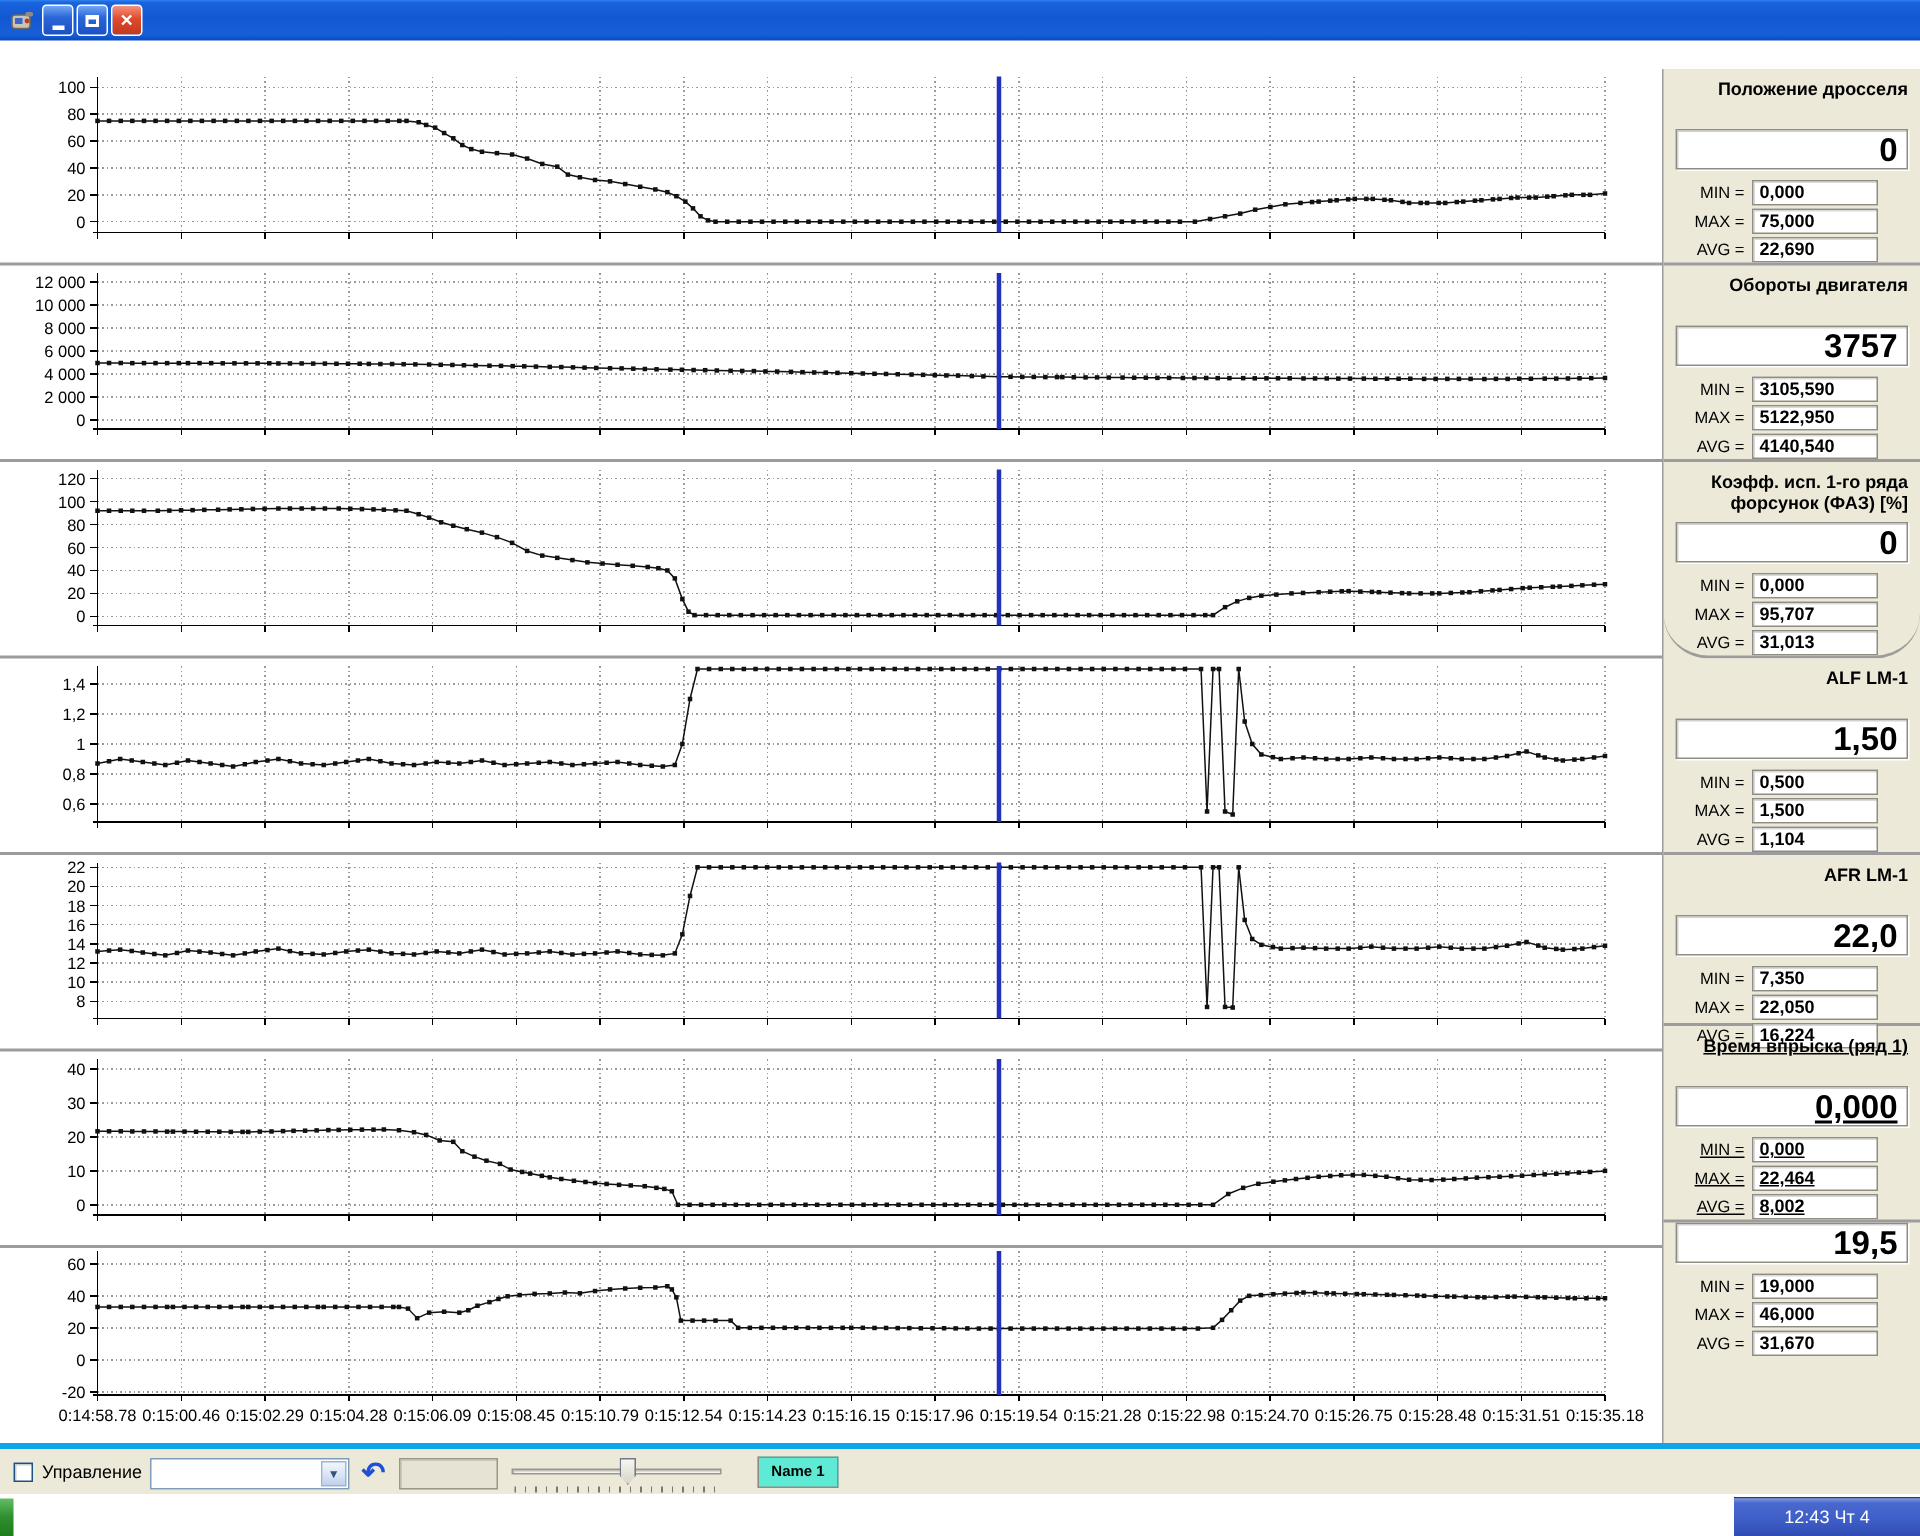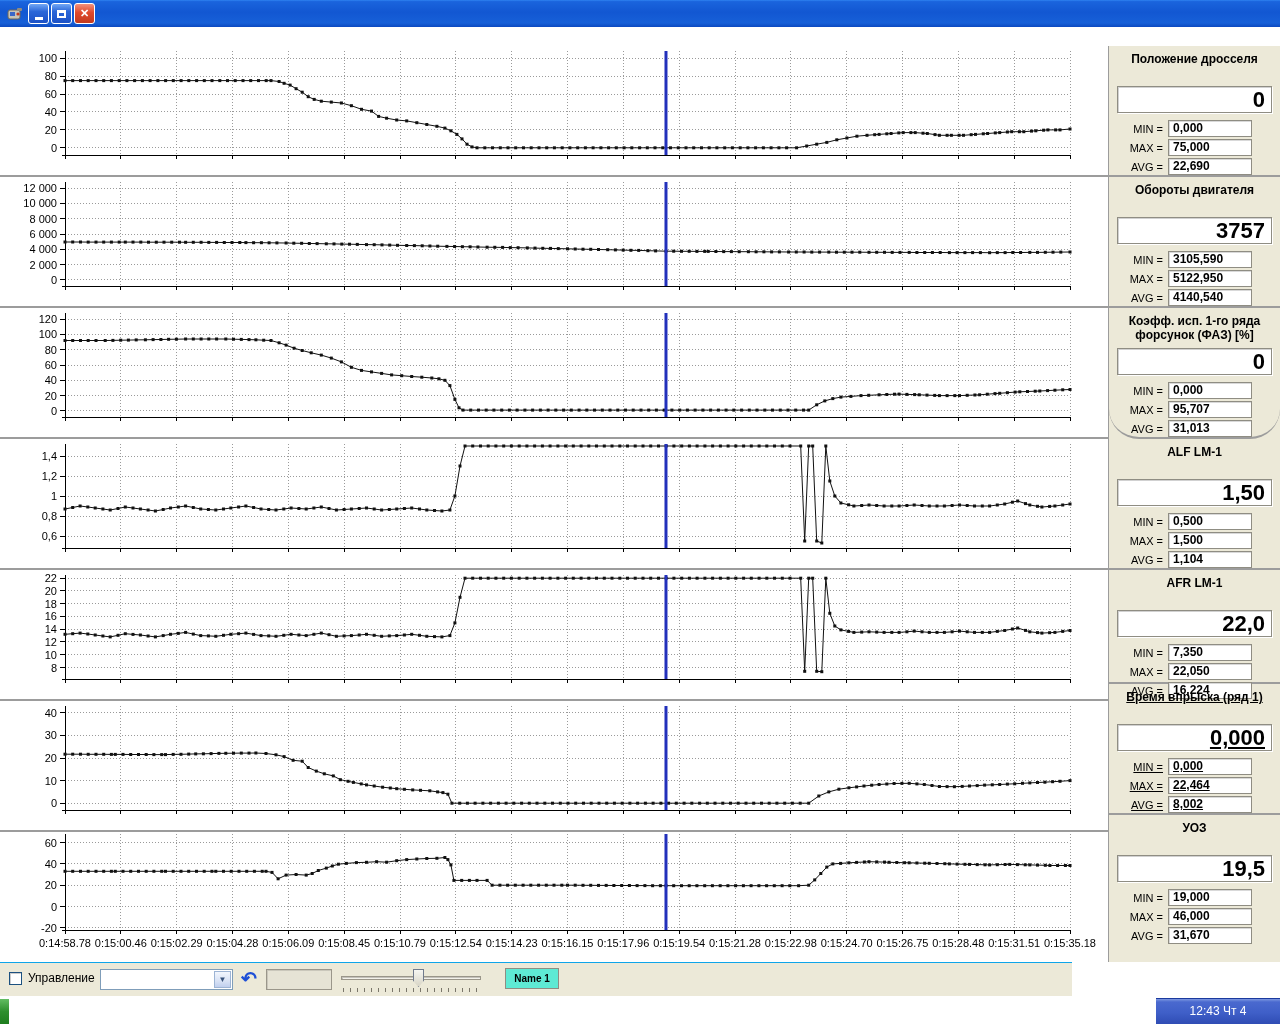--- a/index.html
+++ b/index.html
@@ -29,34 +29,34 @@
   .menu-item.active { background:#2a5bc0; color:#fff; }
 
   
   .main { position:absolute; top:46px; left:0; width:1280px; height:916px; display:flex; }
   .charts-col { width:1108px; height:916px; background:#fff; }
   .chart-row { position:relative; width:1108px; }
   .chart-row.bordered { border-bottom:2px solid #9c9c9c; }
   .side-col { width:172px; height:916px; background:#ece9d8; border-left:1px solid #9c9c9c; }
   .side-panel { position:relative; padding:0 8px; }
   .side-panel.bordered { border-bottom:2px solid #9c9c9c; }
-  .sp-title { height:40px; padding-top:6px; text-align:center; font-size:12px; font-weight:bold; line-height:1.2; }
+  .sp-title { height:40px; padding-top:6px; text-align:right; font-size:12px; font-weight:bold; line-height:1.2; }
   .pv-box { height:27px; background:#fff; border:1px solid #8f8d83;
     box-shadow: inset 1px 1px 0 rgba(0,0,0,0.18), 1px 1px 0 #fff;
     text-align:right; font-size:22px; font-weight:bold; padding:0 6px; line-height:25px; }
   .sp-stats { margin-top:6px; }
   .stat-row { display:flex; align-items:center; height:19px; }
   .stat-label { width:46px; text-align:right; font-size:11px; margin-right:5px; }
   .stat-box { width:84px; height:17px; background:#fff; border:1px solid #8f8d83;
     box-shadow: inset 1px 1px 0 rgba(0,0,0,0.15);
     font-size:12px; font-weight:bold; padding:0 4px; line-height:15px; }
 
   
-  .controlbar { position:absolute; top:962px; left:0; width:1072px; height:34px;
-    background:#ece9d8; border-top:1px solid #0ea5e9; }
+  .controlbar { position:absolute; top:962px; left:0; width:1280px; height:34px;
+    background:#ece9d8; border-top:4px solid #0ea5e9; }
   .checkbox { position:absolute; left:9px; top:9px; width:13px; height:13px; background:#fff;
     border:1px solid #1c5180; box-shadow: inset 1px 1px 0 rgba(0,0,0,0.2); }
   .cb-label { position:absolute; left:28px; top:8px; font-size:12px; }
   .combo { position:absolute; left:100px; top:6px; width:133px; height:21px; background:#fff;
     border:1px solid #7f9db9; }
   .combo-btn { position:absolute; right:1px; top:1px; width:17px; height:17px;
     background:linear-gradient(180deg,#f2f6fd 0%,#d8e2f5 60%,#c0cfee 100%);
     border:1px solid #9db4d4; display:flex; align-items:center; justify-content:center; }
   .combo-arrow { font-size:8px; color:#37517a; line-height:1; }
   .undo { position:absolute; left:241px; top:4px; font-size:19px; font-weight:bold; color:#1e4fd6; }
@@ -1613,21 +1613,20 @@
               <span class="stat-label">MAX =</span>
               <span class="stat-box">22,464</span>
             </div>
             <div class="stat-row">
               <span class="stat-label">AVG =</span>
               <span class="stat-box">8,002</span>
             </div>
           </div>
         </div>
         <div class="side-panel" style="height: 130px;">
-          <div class="sp-title">УОЗ</div>
           <div class="pv-box">19,5</div>
           <div class="sp-stats">
             <div class="stat-row">
               <span class="stat-label">MIN =</span>
               <span class="stat-box">19,000</span>
             </div>
             <div class="stat-row">
               <span class="stat-label">MAX =</span>
               <span class="stat-box">46,000</span>
             </div>

